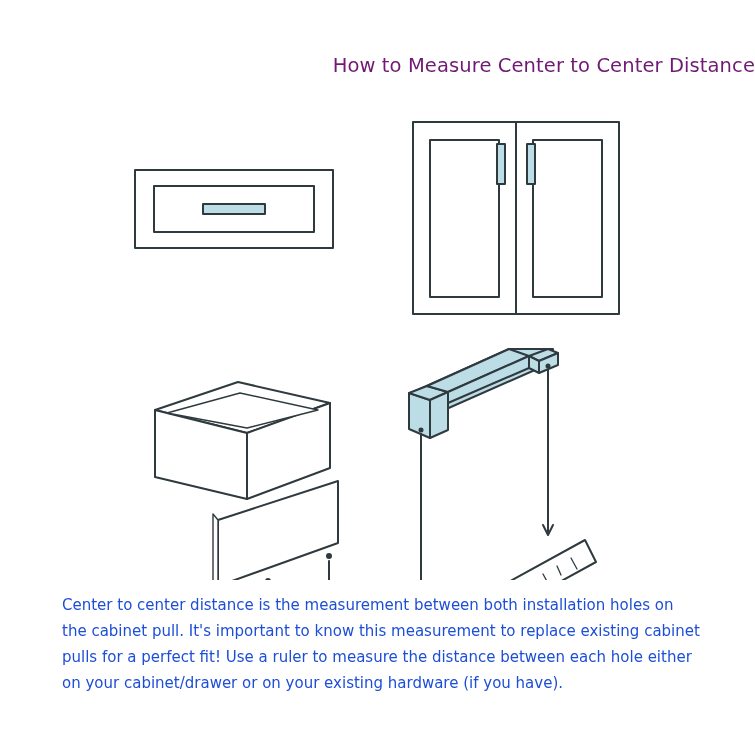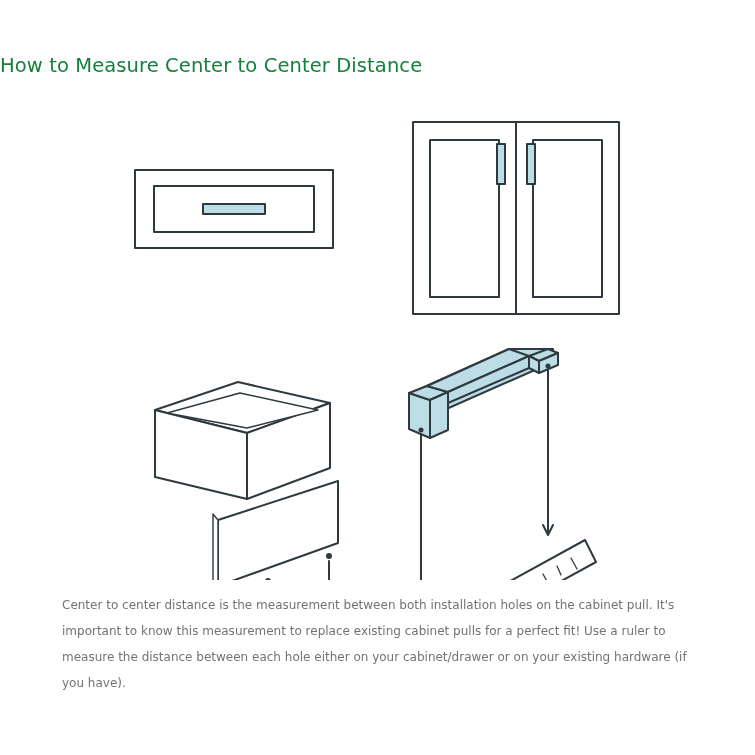--- a/index.html
+++ b/index.html
@@ -19,41 +19,41 @@
     position: relative;
     width: 755px;
     height: 755px;
     background: #ffffff;
   }
   .title {
     position: absolute;
     left: 0;
     top: 54px;
     width: 755px;
-    text-align: left;
+    text-align: right;
     font-size: 19.5px;
     letter-spacing: 0.1px;
-    color: #15803d;
+    color: #701a75;
     font-family: "DejaVu Sans", sans-serif;
   }
   .diagram-area {
     position: absolute;
     left: 0;
     top: 100px;
     width: 755px;
     height: 480px;
   }
   .caption {
     position: absolute;
     left: 62px;
     top: 592px;
     width: 640px;
-    font-size: 12px;
+    font-size: 15px;
     line-height: 26px;
-    color: #737373;
+    color: #1d4ed8;
     font-family: "DejaVu Sans", sans-serif;
   }
   svg { display: block; }
 </style>
 </head>
 <body>
 
 <div id="page">
 
   <div class="title">How to Measure Center to Center Distance</div>

